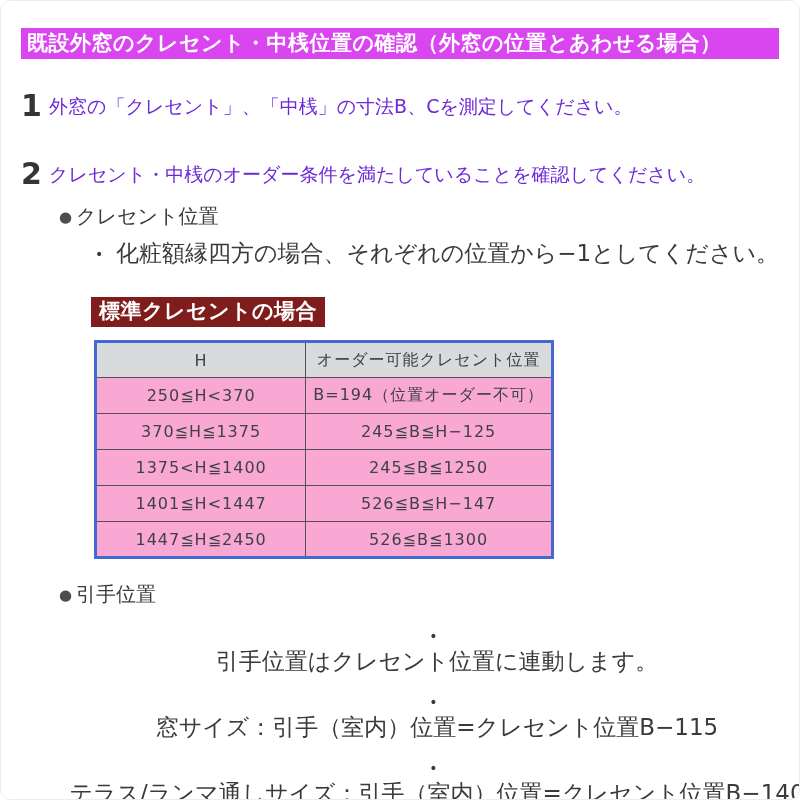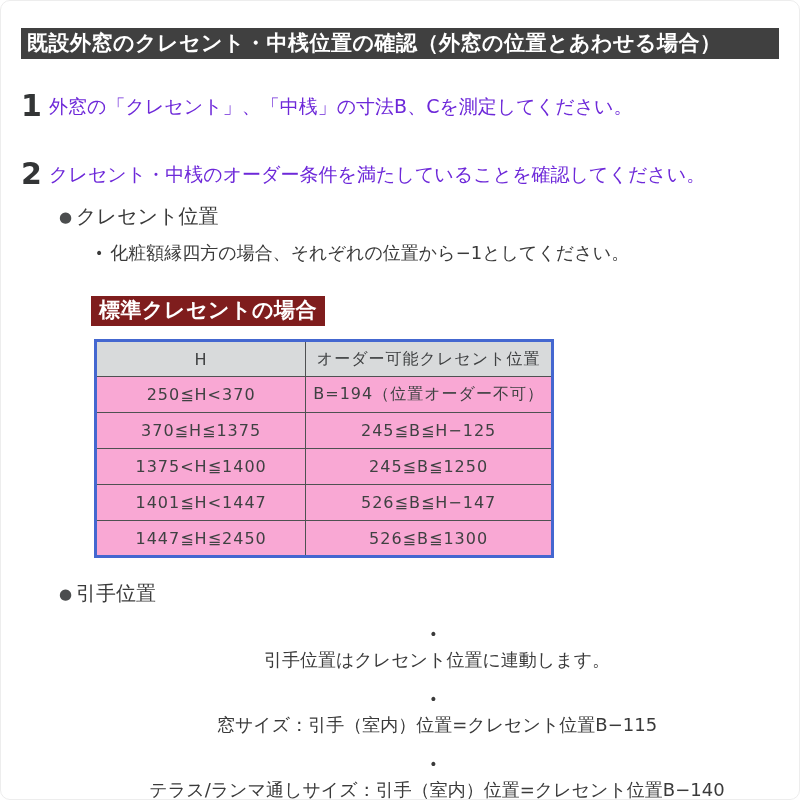--- a/index.html
+++ b/index.html
@@ -16,21 +16,21 @@
     background: #ffffff;
     border: 1px solid #ededed;
     border-radius: 10px;
     overflow: hidden;
     padding: 0 20px;
   }
   
   .header-bar {
     margin-top: 27px;
     height: 31px;
-    background: #404040;
+    background: #d946ef;
     color: #ffffff;
     font-weight: bold;
     font-size: 21px;
     line-height: 31px;
     padding: 0 6px;
     letter-spacing: 0.5px;
     white-space: nowrap;
     overflow: hidden;
   }
   
@@ -69,26 +69,27 @@
   .bullet-circle::before {
     content: "●";
     font-size: 15px;
     color: #4b4d4e;
     margin-right: 4px;
   }
   
   .note-line {
     margin-left: 74px;
     margin-top: 9px;
-    font-size: 18px;
+    font-size: 23px;
     color: #3a3a3a;
     line-height: 25px;
     display: flex;
     align-items: center;
     white-space: nowrap;
+    justify-content: space-between;
   }
   .dot-bullet::before {
     content: "•";
     font-size: 14px;
     color: #3a3a3a;
     margin-right: 7px;
   }
   
   .black-label {
     display: inline-block;

